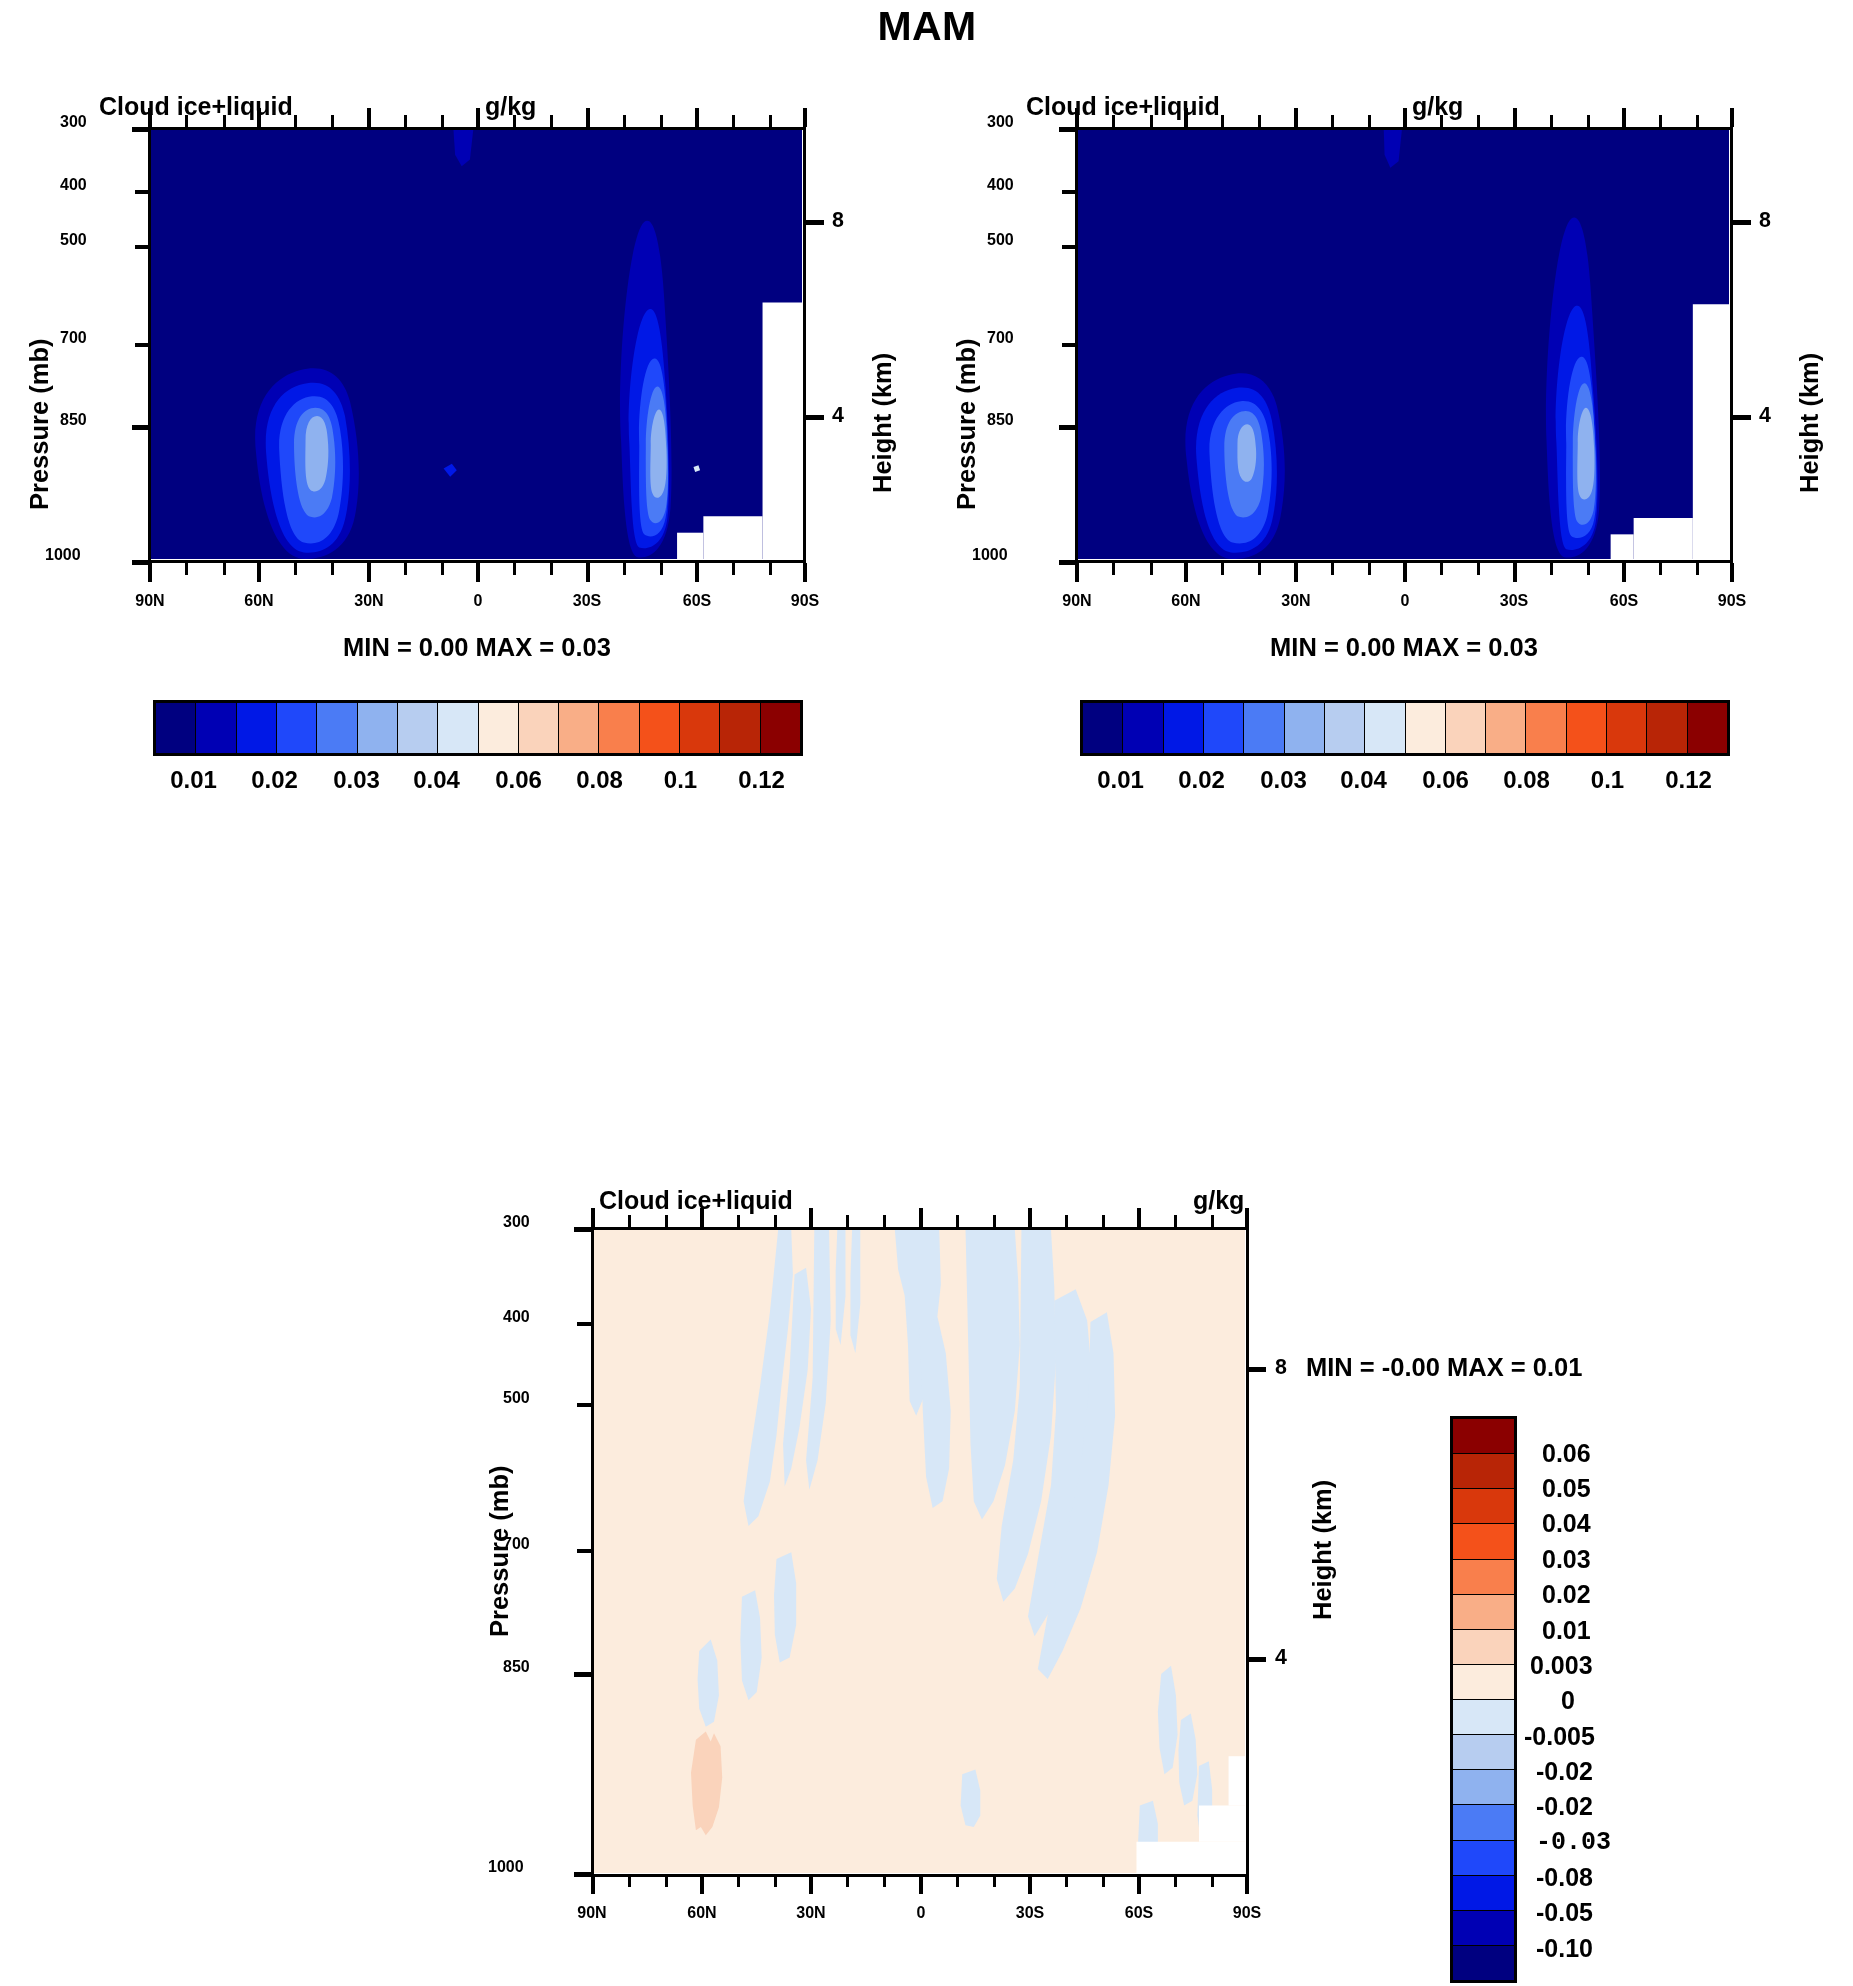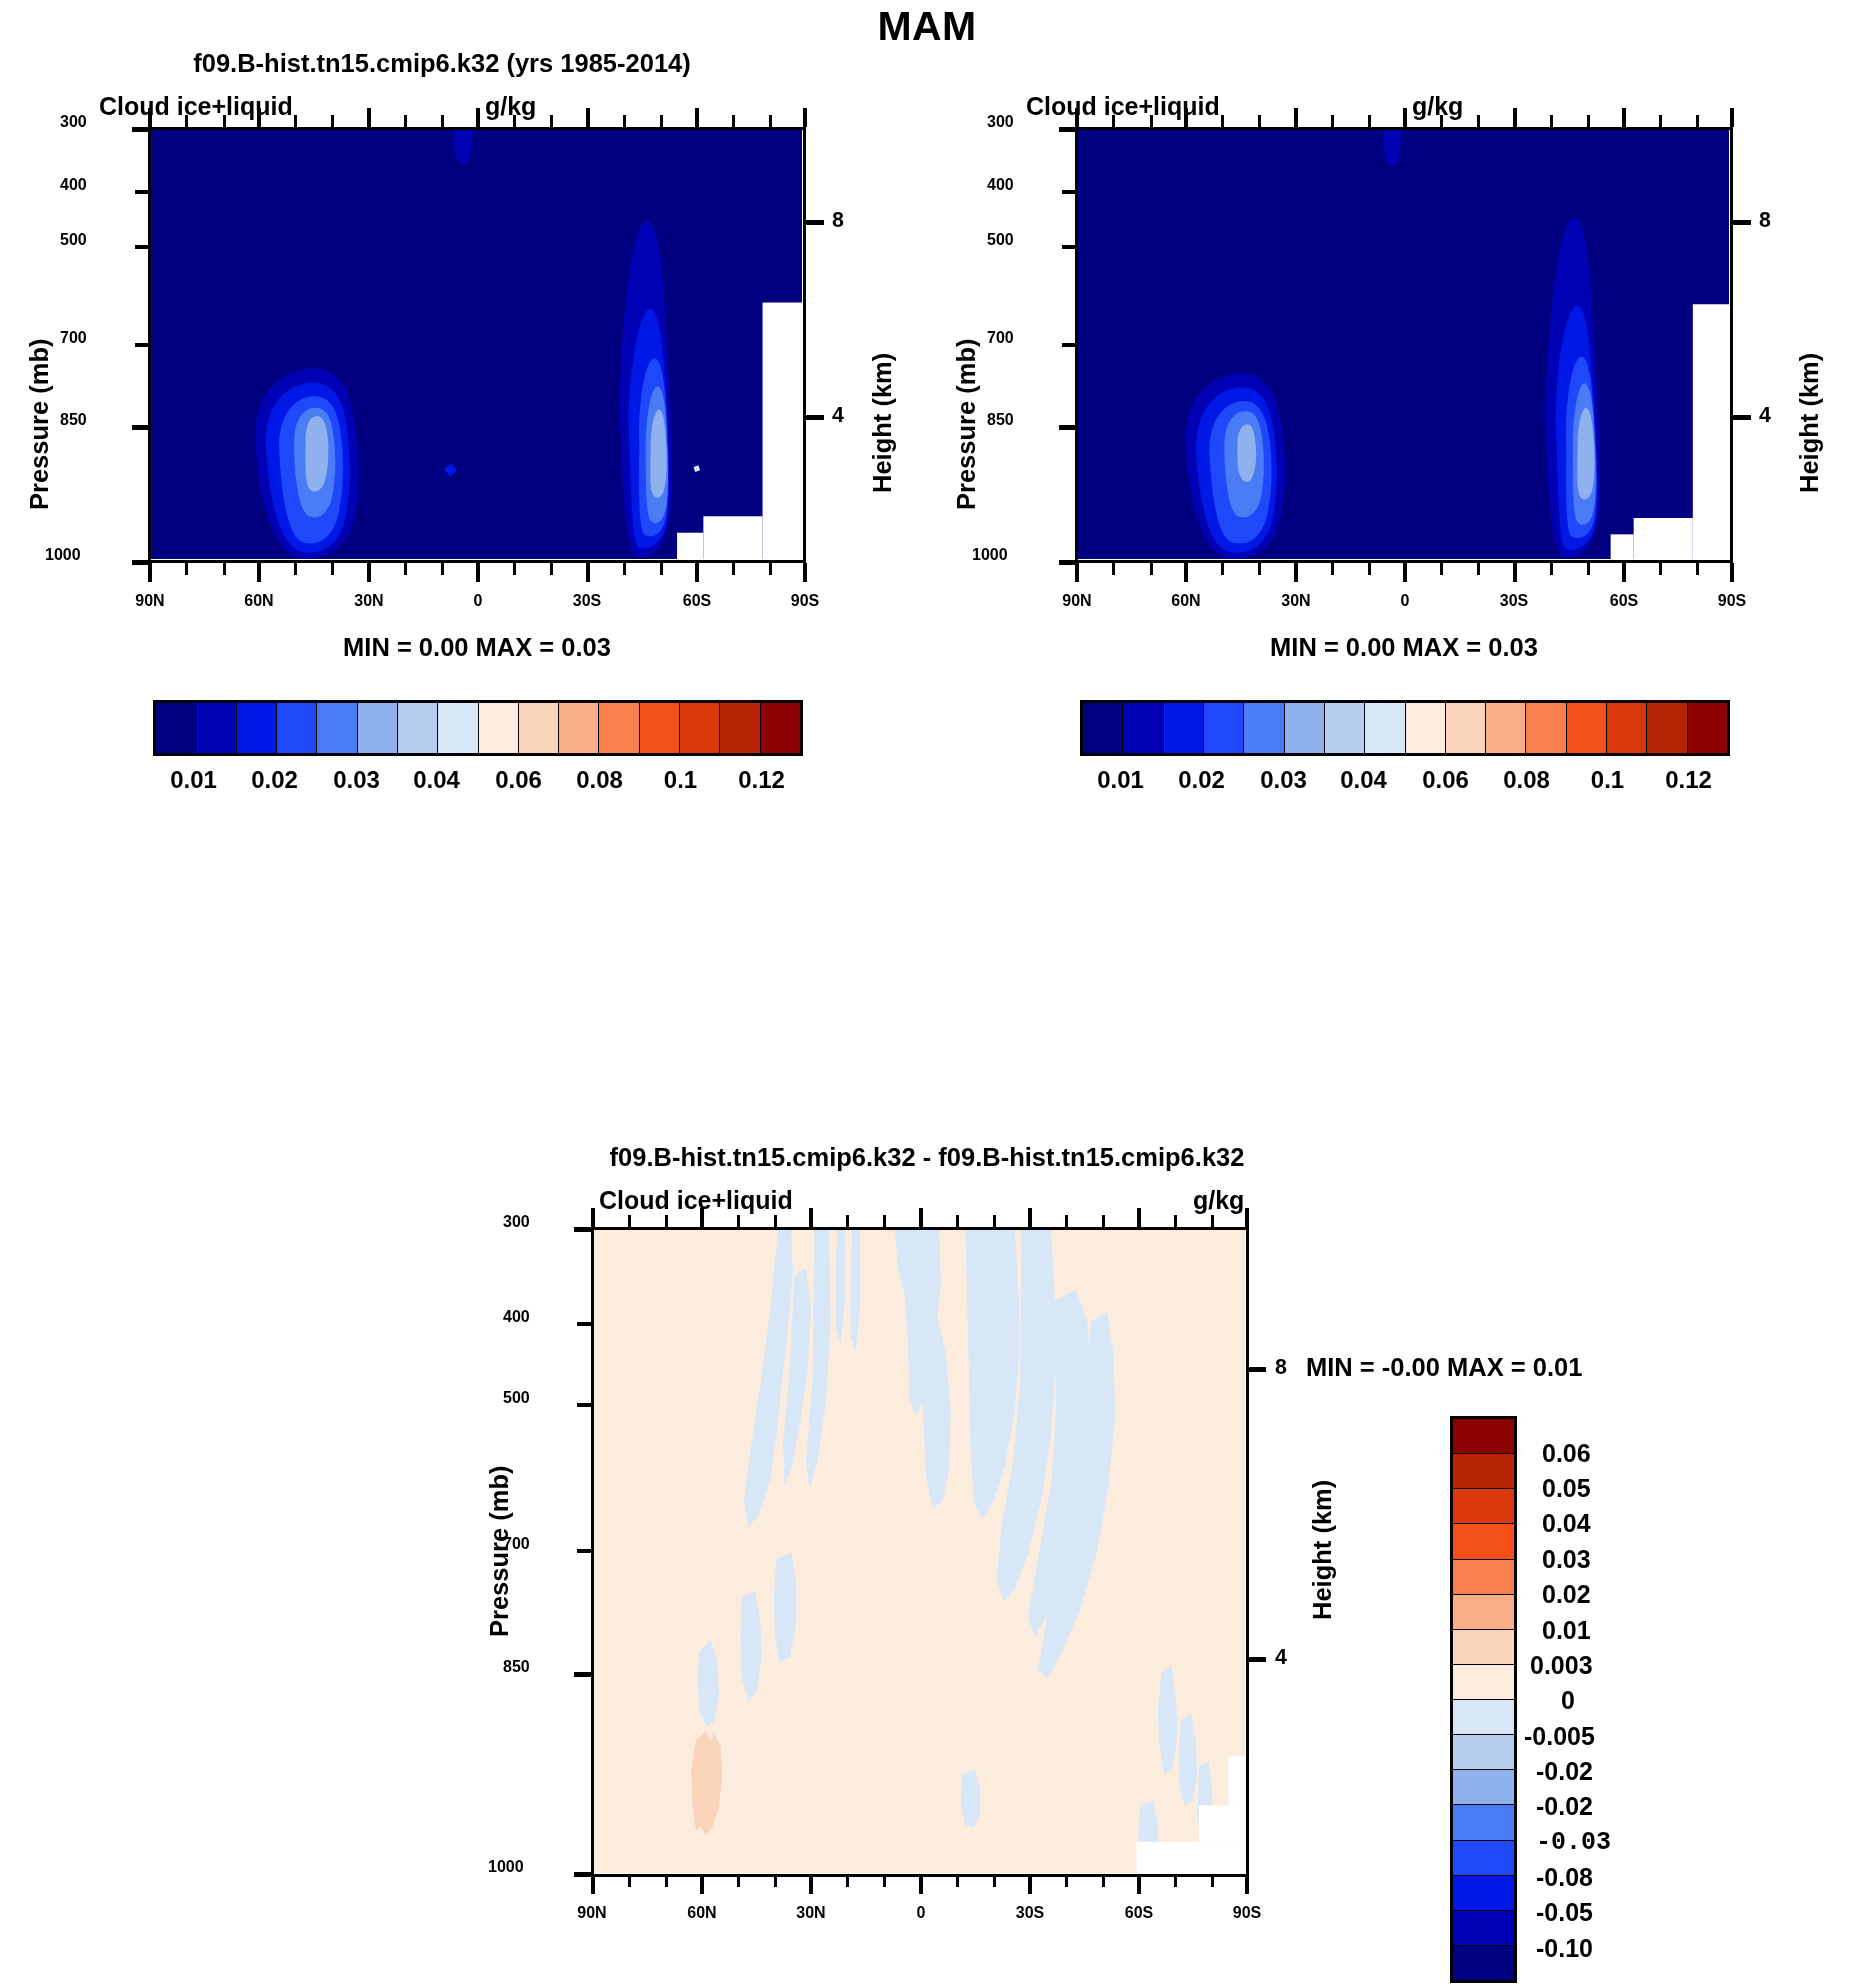--- a/index.html
+++ b/index.html
@@ -48,21 +48,20 @@
 
   svg{display:block;}
 </style>
 </head>
 <body>
 
 <div class="abs ctr" id="fig-title">MAM</div>
 
 <div class="abs" style="left:0px;top:49px;width:927px;height:1069px;">
 
-  <div class="abs panel-title" style="left:0px;top:0px;width:884px;">f09.B-hist.tn15.cmip6.k32 (yrs 1985-2014)</div>
 
   <div class="abs sub-left" style="left:99px;top:43px;">Cloud ice+liquid</div>
 
   <div class="abs sub-right" style="left:485px;top:43px;">g/kg</div>
 
   <div class="abs axis-label-y" style="left:25px;top:461px;">Pressure (mb)</div>
 
   <div class="abs axis-label-y" style="left:868px;top:444px;">Height (km)</div>
 
   <div class="abs plotbox" style="left:148px;top:78px;width:658px;height:436px;">
@@ -376,21 +375,20 @@
     <div class="abs cbar-lab-h" style="left:396px;top:717px;width:81px;">0.04</div>
     <div class="abs cbar-lab-h" style="left:478px;top:717px;width:81px;">0.06</div>
     <div class="abs cbar-lab-h" style="left:559px;top:717px;width:81px;">0.08</div>
     <div class="abs cbar-lab-h" style="left:640px;top:717px;width:81px;">0.1</div>
     <div class="abs cbar-lab-h" style="left:721px;top:717px;width:81px;">0.12</div>
   </div>
 </div>
 
 <div class="abs" style="left:0px;top:1127px;width:1854px;height:860px;">
 
-  <div class="abs panel-title" style="left:310px;top:16.4px;width:1234px;">f09.B-hist.tn15.cmip6.k32 - f09.B-hist.tn15.cmip6.k32</div>
 
   <div class="abs sub-left" style="left:599px;top:59px;">Cloud ice+liquid</div>
 
   <div class="abs sub-right" style="left:1193px;top:59px;">g/kg</div>
 
   <div class="abs axis-label-y" style="left:485px;top:510px;">Pressure (mb)</div>
 
   <div class="abs axis-label-y" style="left:1308px;top:493px;">Height (km)</div>
 
   <div class="abs plotbox" style="left:591px;top:100px;width:658px;height:650px;">

